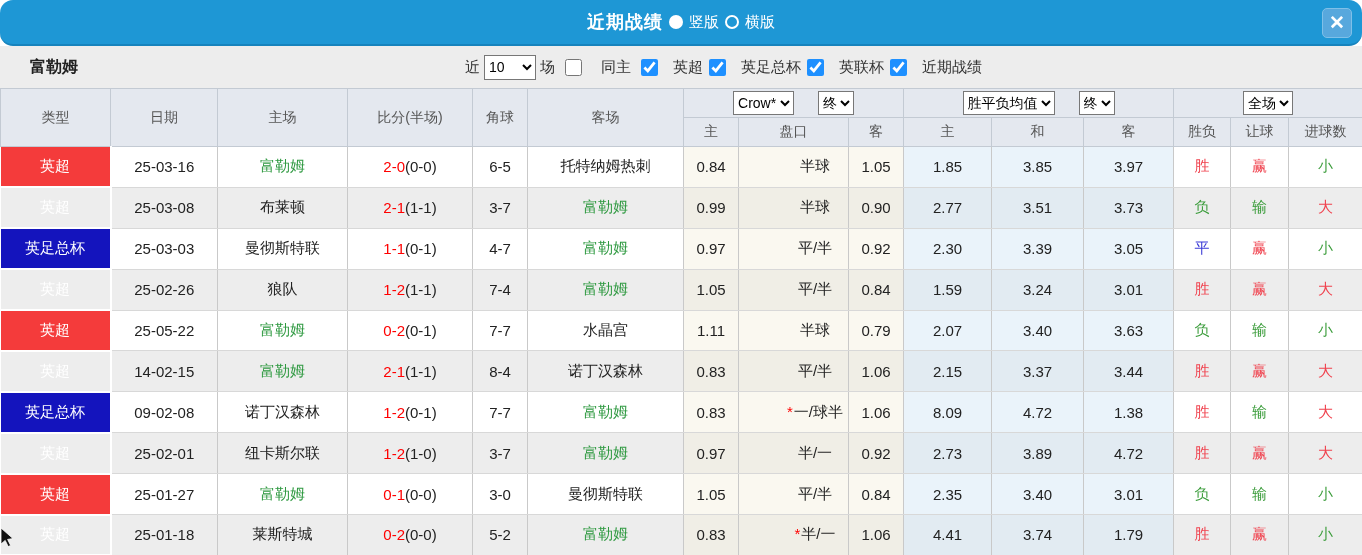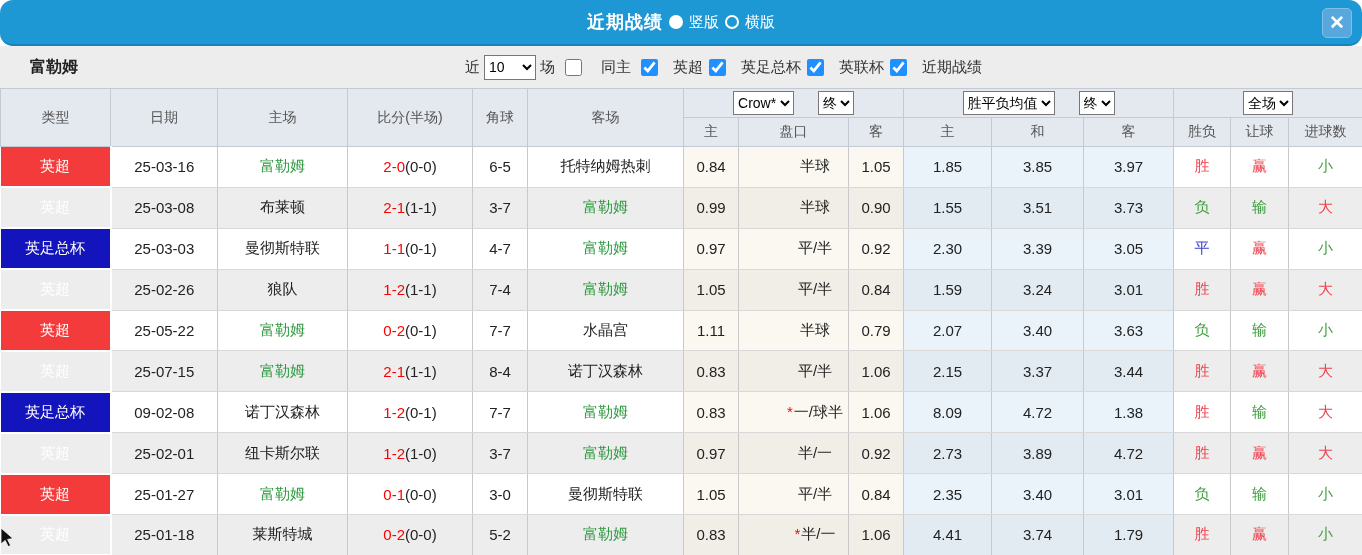--- a/index.html
+++ b/index.html
@@ -196,21 +196,21 @@
       <tr>
         <td class="type t-red">英超</td>
         <td>25-03-08</td>
         <td class="teamcell">布莱顿</td>
         <td><span class="score-main">2-1</span><span class="score-half">(1-1)</span></td>
         <td>3-7</td>
         <td class="teamcell team-focus">富勒姆</td>
         <td class="od">0.99</td>
         <td class="od handicap"><span>半球</span></td>
         <td class="od">0.90</td>
-        <td class="avg">1.55</td>
+        <td class="avg">2.77</td>
         <td class="avg">3.51</td>
         <td class="avg">3.73</td>
         <td class="c-green">负</td>
         <td class="c-green">输</td>
         <td class="c-red">大</td>
       </tr>
       <tr>
         <td class="type t-blue">英足总杯</td>
         <td>25-03-03</td>
         <td class="teamcell">曼彻斯特联</td>
@@ -256,21 +256,21 @@
         <td class="od">0.79</td>
         <td class="avg">2.07</td>
         <td class="avg">3.40</td>
         <td class="avg">3.63</td>
         <td class="c-green">负</td>
         <td class="c-green">输</td>
         <td class="c-green">小</td>
       </tr>
       <tr>
         <td class="type t-red">英超</td>
-        <td>25-07-15</td>
+        <td>14-02-15</td>
         <td class="teamcell team-focus">富勒姆</td>
         <td><span class="score-main">2-1</span><span class="score-half">(1-1)</span></td>
         <td>8-4</td>
         <td class="teamcell">诺丁汉森林</td>
         <td class="od">0.83</td>
         <td class="od handicap"><span>平/半</span></td>
         <td class="od">1.06</td>
         <td class="avg">2.15</td>
         <td class="avg">3.37</td>
         <td class="avg">3.44</td>

